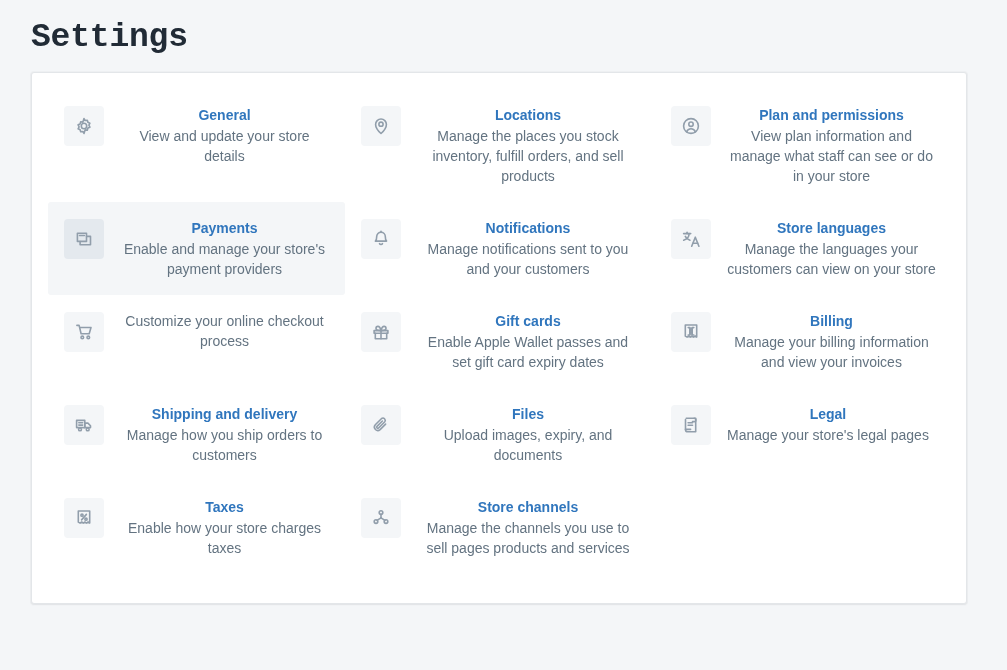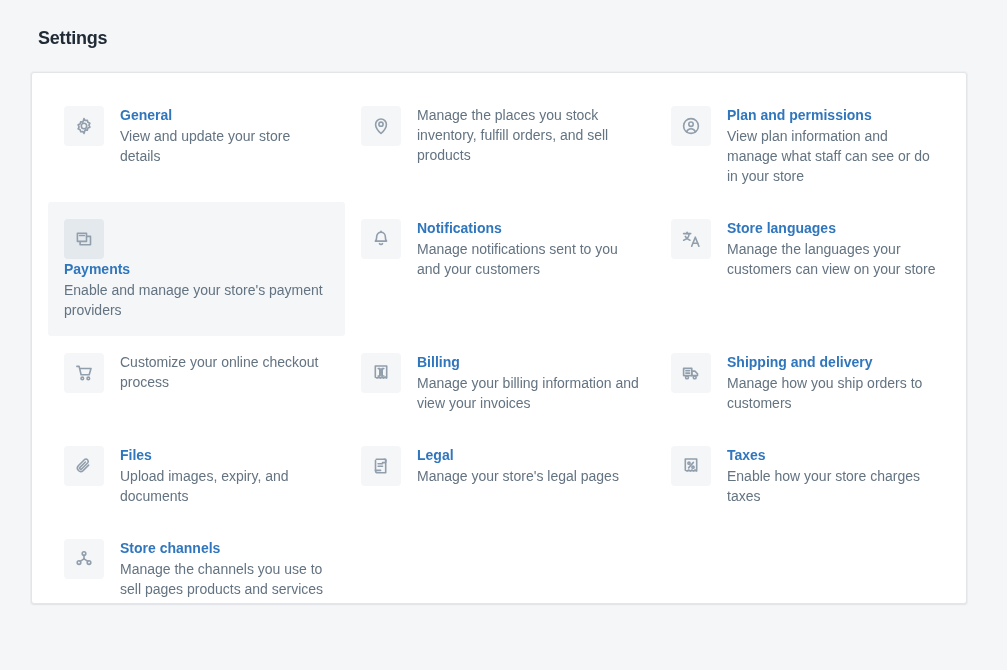--- a/index.html
+++ b/index.html
@@ -19,28 +19,29 @@
 
   .page {
     position: relative;
     width: 1007px;
     height: 670px;
     background: #f4f6f8;
   }
 
   .page-title {
     position: absolute;
-    left: 38px;
+    left: 31px;
     top: 22px;
-    font-size: 18px;
+    font-size: 33px;
     line-height: 32px;
     font-weight: 600;
     color: #212b36;
     letter-spacing: -0.2px;
     margin: 0;
+    font-family: Liberation Mono, monospace;
   }
 
   .settings-card {
     position: absolute;
     left: 31px;
     top: 72px;
     width: 936px;
     height: 532px;
     background: #ffffff;
     border: 1px solid #e3e6e9;
@@ -59,24 +60,24 @@
   }
 
   .setting-item {
     display: flex;
     align-items: flex-start;
     padding: 16px;
     border-radius: 3px;
     text-decoration: none;
     background: transparent;
     cursor: pointer;
+    text-align: center;
   }
   .setting-item.is-hovered {
     background: #f4f6f8;
-    flex-direction: column;
   }
 
   .icon-box {
     flex: 0 0 auto;
     width: 40px;
     height: 40px;
     background: #f4f6f8;
     border-radius: 4px;
     display: flex;
     align-items: center;
@@ -143,20 +144,21 @@
           </span>
         </div>
         <div class="setting-item">
           <span class="icon-box">
             <svg viewBox="0 0 20 20" xmlns="http://www.w3.org/2000/svg">
               <path d="M10 17.5s5.4-5 5.4-9.1A5.4 5.4 0 0 0 4.6 8.4c0 4.1 5.4 9.1 5.4 9.1z"></path>
               <circle cx="10" cy="8.2" r="2.1"></circle>
             </svg>
           </span>
           <span class="setting-text">
+            <span class="setting-title">Locations</span>
             <span class="setting-desc">Manage the places you stock inventory, fulfill orders, and sell products</span>
           </span>
         </div>
         <div class="setting-item">
           <span class="icon-box">
             <svg viewBox="0 0 20 20" xmlns="http://www.w3.org/2000/svg">
               <circle cx="10" cy="10" r="7.4"></circle>
               <circle cx="10" cy="8.2" r="2.2"></circle>
               <path d="M5.6 15.9c.7-1.9 2.3-3.1 4.4-3.1s3.7 1.2 4.4 3.1"></path>
             </svg>
@@ -216,20 +218,35 @@
               <circle cx="14.3" cy="15.4" r="1.3"></circle>
             </svg>
           </span>
           <span class="setting-text">
             <span class="setting-desc">Customize your online checkout process</span>
           </span>
         </div>
         <div class="setting-item">
           <span class="icon-box">
             <svg viewBox="0 0 20 20" xmlns="http://www.w3.org/2000/svg">
+              <path d="M3.1 8.6h13.8v2.6H3.1z"></path>
+              <path d="M4.3 11.2v5.6h11.4v-5.6"></path>
+              <path d="M10 8.6v8.2"></path>
+              <path d="M10 8.6S9.1 4.4 6.9 4.4a1.9 1.9 0 0 0 0 3.8z"></path>
+              <path d="M10 8.6s.9-4.2 3.1-4.2a1.9 1.9 0 0 1 0 3.8z"></path>
+            </svg>
+          </span>
+          <span class="setting-text">
+            <span class="setting-title">Gift cards</span>
+            <span class="setting-desc">Enable Apple Wallet passes and set gift card expiry dates</span>
+          </span>
+        </div>
+        <div class="setting-item">
+          <span class="icon-box">
+            <svg viewBox="0 0 20 20" xmlns="http://www.w3.org/2000/svg">
               <path d="M4.3 3h11.4v12.1l-1.6-1.1-1.6 1.1-1.6-1.1-1.6 1.1-1.6-1.1-1.6 1.1-1.8-1.1z"></path>
               <path d="M7.2 5.6h1.6v7.4H7.2"></path>
               <path d="M12.8 5.6h-1.6v7.4h1.6"></path>
               <path d="M10 6v6.6"></path>
               <path d="M11.2 7.6a1.2 1.2 0 0 0-1.2-.9c-.7 0-1.2.4-1.2 1s.4.9 1.2 1.1c.8.2 1.2.5 1.2 1.1s-.5 1-1.2 1a1.2 1.2 0 0 1-1.2-.9"></path>
             </svg>
           </span>
           <span class="setting-text">
             <span class="setting-title">Billing</span>
             <span class="setting-desc">Manage your billing information and view your invoices</span>

